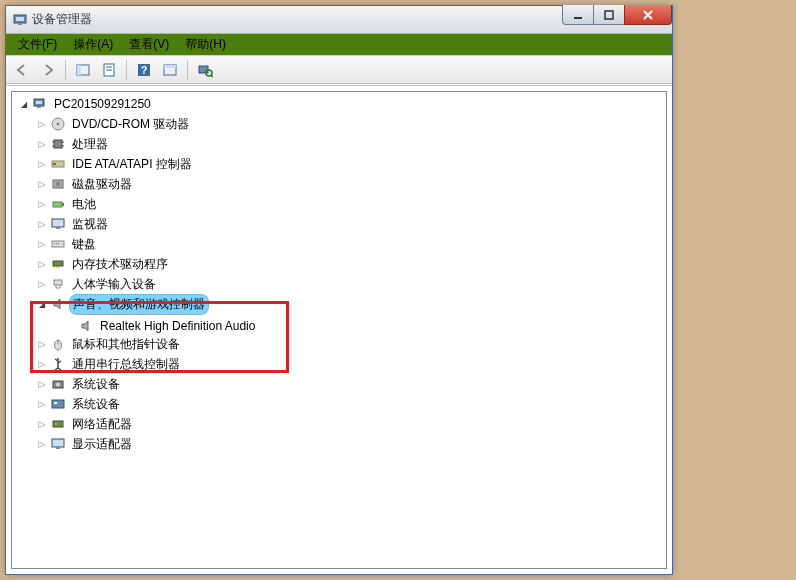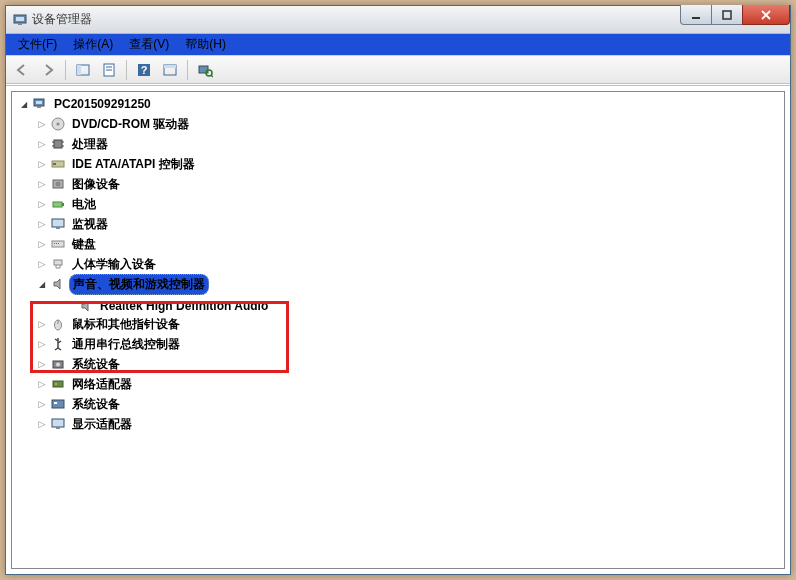--- a/index.html
+++ b/index.html
@@ -7,21 +7,21 @@
   font-family: "Microsoft YaHei", "SimSun", Tahoma, sans-serif;
   font-size: 12px;
   background: #d4b896;
   width: 796px; height: 580px;
   position: relative;
   overflow: hidden;
 }
 .window {
   position: absolute;
   left: 5px; top: 5px;
-  width: 786px; height: 570px;
+  width: 668px; height: 570px;
   background: #fff;
   border: 1px solid #4a6a8a;
   box-shadow: 0 0 8px rgba(0,0,0,0.3);
 }
 .titlebar {
   height: 28px;
   background: linear-gradient(to bottom, #f7f7f7 0%, #e6e8ec 50%, #d8dce2 100%);
   display: flex;
   align-items: center;
   padding-left: 6px;
@@ -46,21 +46,21 @@
 .winbtn.close {
   width: 48px;
   background: linear-gradient(to bottom, #e67a6a, #c83b2b);
   color: #fff; font-weight: bold;
   border-color: #8a2a1a;
   border-radius: 0 0 4px 0;
 }
 .winbtn.min { border-radius: 0 0 0 4px; }
 .menubar {
   height: 22px;
-  background: #1d4ed8;
+  background: #4d7c0f;
   border-bottom: 1px solid #d0d0d0;
   display: flex;
   align-items: center;
   padding-left: 4px;
 }
 .menuitem {
   padding: 2px 8px;
   cursor: default;
 }
 .toolbar {
@@ -113,24 +113,24 @@
 .expander.open::before { content: "◢"; color: #444; font-size: 8px; }
 .expander.closed::before { content: "▷"; color: #888; }
 .expander.none::before { content: ""; }
 .devicon {
   width: 16px; height: 16px;
   margin-right: 3px;
   display: inline-flex;
   align-items: center; justify-content: center;
   font-size: 12px;
 }
-.label { padding: 1px 3px; font-weight: bold; }
+.label { padding: 1px 3px; }
 .label.selected {
   border: 1px dotted #7a9ac0;
-  background: #1d4ed8;
+  background: #7dd3fc;
   border-radius: 8px;
 }
 .highlight-box {
   position: absolute;
   border: 3px solid #e02020;
   pointer-events: none;
   z-index: 10;
 }
 
 .lvl0 { padding-left: 6px; }
@@ -291,21 +291,21 @@
               </li>
               <li>
                 <div class="node lvl1">
                   <span class="expander closed"></span>
                   <span class="devicon">
                     <svg width="16" height="16">
                       <rect x="3" y="4" width="10" height="8" fill="#b0b0b0" stroke="#666"></rect>
                       <circle cx="8" cy="8" r="2.5" fill="#888"></circle>
                     </svg>
                   </span>
-                  <span class="label">图像设备</span>
+                  <span class="label">磁盘驱动器</span>
                 </div>
               </li>
               <li>
                 <div class="node lvl1">
                   <span class="expander closed"></span>
                   <span class="devicon">
                     <svg width="16" height="16">
                       <rect x="3" y="6" width="9" height="5" fill="#8ac878" stroke="#4a8a3a"></rect>
                       <rect x="12" y="7" width="2" height="3" fill="#4a8a3a"></rect>
                     </svg>
@@ -330,20 +330,34 @@
                   <span class="expander closed"></span>
                   <span class="devicon">
                     <svg width="16" height="16">
                       <rect x="2" y="5" width="12" height="6" fill="#ddd" stroke="#888"></rect>
                       <rect x="4" y="7" width="1" height="1" fill="#666"></rect>
                       <rect x="6" y="7" width="1" height="1" fill="#666"></rect>
                       <rect x="8" y="7" width="1" height="1" fill="#666"></rect>
                     </svg>
                   </span>
                   <span class="label">键盘</span>
+                </div>
+              </li>
+              <li>
+                <div class="node lvl1">
+                  <span class="expander closed"></span>
+                  <span class="devicon">
+                    <svg width="16" height="16">
+                      <rect x="3" y="5" width="10" height="5" fill="#6a8a4a" stroke="#3a5a2a"></rect>
+                      <rect x="4" y="10" width="1" height="2" fill="#c8a838"></rect>
+                      <rect x="6" y="10" width="1" height="2" fill="#c8a838"></rect>
+                      <rect x="8" y="10" width="1" height="2" fill="#c8a838"></rect>
+                    </svg>
+                  </span>
+                  <span class="label">内存技术驱动程序</span>
                 </div>
               </li>
               <li>
                 <div class="node lvl1">
                   <span class="expander closed"></span>
                   <span class="devicon">
                     <svg width="16" height="16">
                       <rect x="4" y="4" width="8" height="5" fill="#ddd" stroke="#888"></rect>
                       <path d="M6 9 L6 12 L10 12 L10 9" fill="none" stroke="#888"></path>
                     </svg>
@@ -408,37 +422,37 @@
                     </svg>
                   </span>
                   <span class="label">系统设备</span>
                 </div>
               </li>
               <li>
                 <div class="node lvl1">
                   <span class="expander closed"></span>
                   <span class="devicon">
                     <svg width="16" height="16">
+                      <rect x="2" y="4" width="12" height="8" fill="#6a8ab0" stroke="#30506a"></rect>
+                      <rect x="4" y="6" width="3" height="2" fill="#fff"></rect>
+                    </svg>
+                  </span>
+                  <span class="label">系统设备</span>
+                </div>
+              </li>
+              <li>
+                <div class="node lvl1">
+                  <span class="expander closed"></span>
+                  <span class="devicon">
+                    <svg width="16" height="16">
                       <rect x="3" y="5" width="10" height="6" fill="#6a8a4a" stroke="#3a5a2a"></rect>
                       <rect x="5" y="7" width="2" height="2" fill="#c8a838"></rect>
                     </svg>
                   </span>
                   <span class="label">网络适配器</span>
-                </div>
-              </li>
-              <li>
-                <div class="node lvl1">
-                  <span class="expander closed"></span>
-                  <span class="devicon">
-                    <svg width="16" height="16">
-                      <rect x="2" y="4" width="12" height="8" fill="#6a8ab0" stroke="#30506a"></rect>
-                      <rect x="4" y="6" width="3" height="2" fill="#fff"></rect>
-                    </svg>
-                  </span>
-                  <span class="label">系统设备</span>
                 </div>
               </li>
               <li>
                 <div class="node lvl1">
                   <span class="expander closed"></span>
                   <span class="devicon">
                     <svg width="16" height="16">
                       <rect x="2" y="3" width="12" height="8" fill="#cde" stroke="#30506a"></rect>
                       <rect x="6" y="11" width="4" height="2" fill="#888"></rect>
                     </svg>

